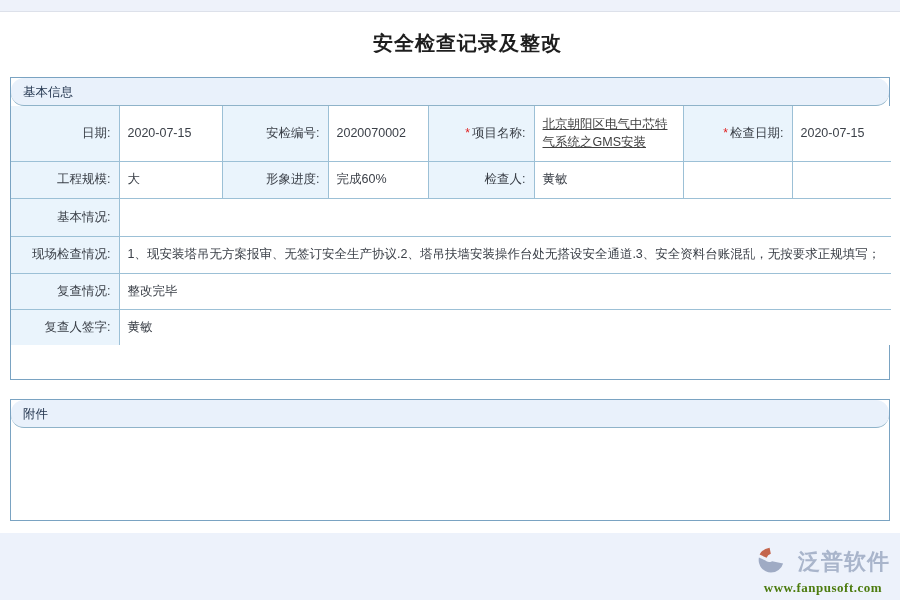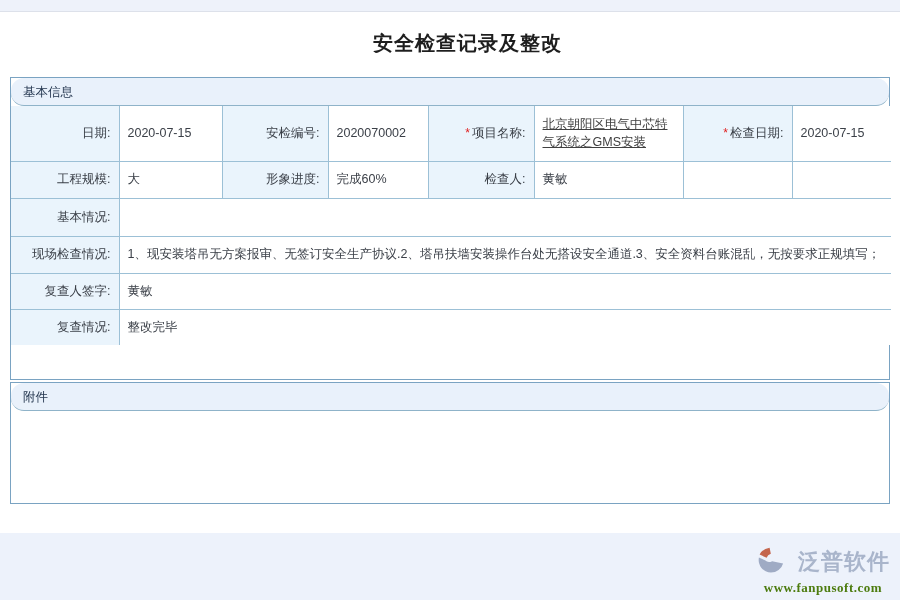--- a/index.html
+++ b/index.html
@@ -113,32 +113,32 @@
     </tr>
     <tr style="height:38px">
       <td class="label">基本情况:</td>
       <td class="value" colspan="7"></td>
     </tr>
     <tr style="height:37px">
       <td class="label">现场检查情况:</td>
       <td class="value" colspan="7">1、现安装塔吊无方案报审、无签订安全生产协议.2、塔吊扶墙安装操作台处无搭设安全通道.3、安全资料台账混乱，无按要求正规填写；</td>
     </tr>
     <tr style="height:36px">
+      <td class="label">复查情况:</td>
+      <td class="value" colspan="7">整改完毕</td>
+    </tr>
+    <tr style="height:36px">
       <td class="label">复查人签字:</td>
       <td class="value" colspan="7">黄敏</td>
-    </tr>
-    <tr style="height:36px">
-      <td class="label">复查情况:</td>
-      <td class="value" colspan="7">整改完毕</td>
     </tr>
   </tbody>
     </table>
 </div>
 
-<div class="panel" style="top:382px; height:122px;">
+<div class="panel" style="top:399px; height:122px;">
   <div class="panel-header">附件</div>
   <table class="grid">
     <colgroup>
       <col style="width:253px">
         <col style="width:89px">
         <col style="width:90px">
         <col style="width:135px">
       <col style="width:63px">
         <col style="width:63px">
         <col style="width:62px">

